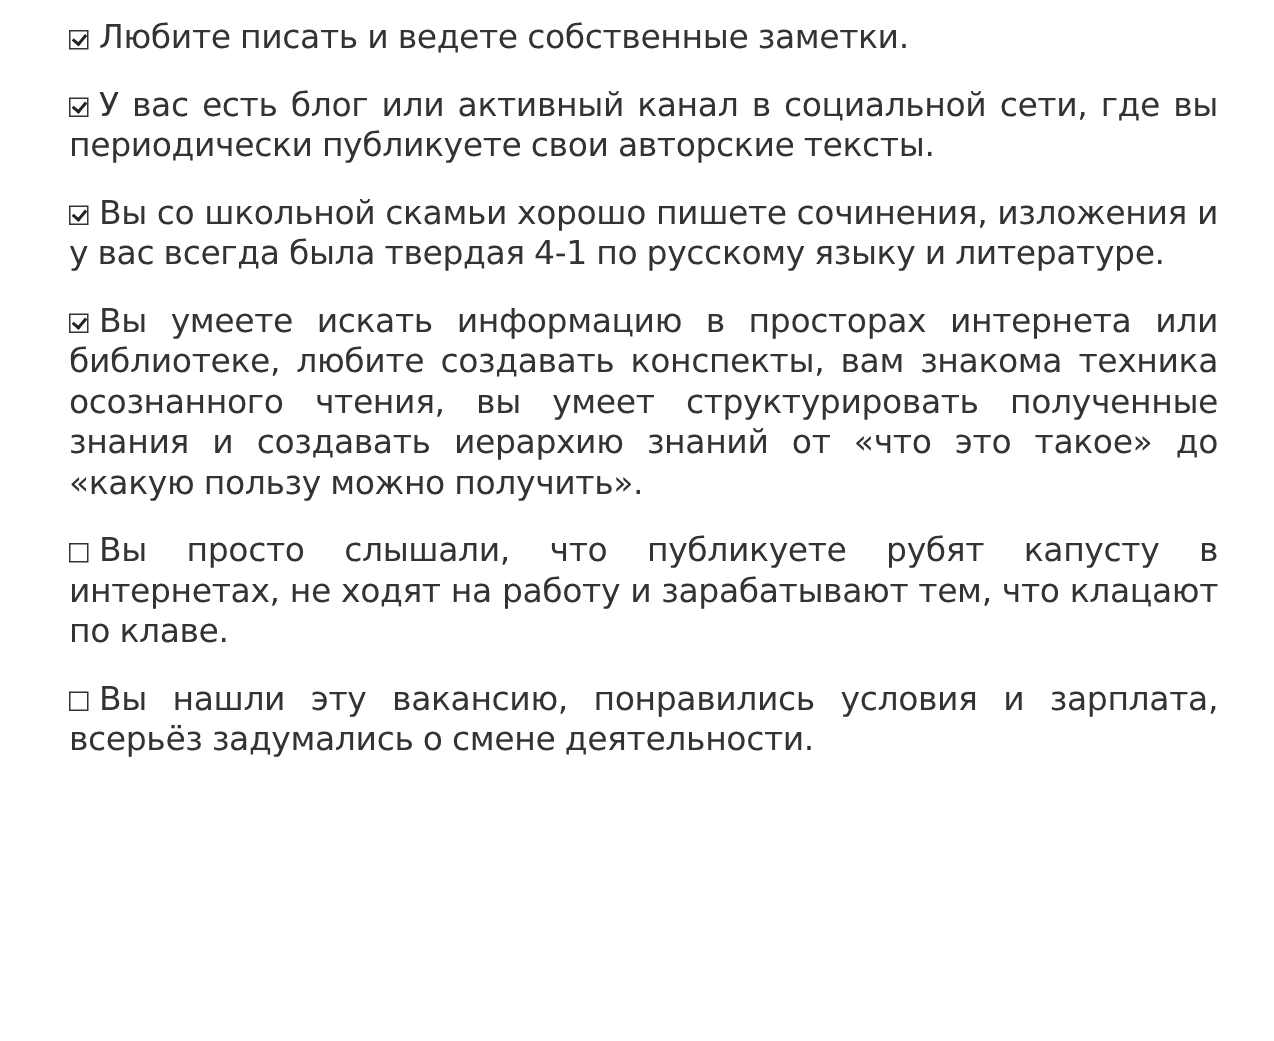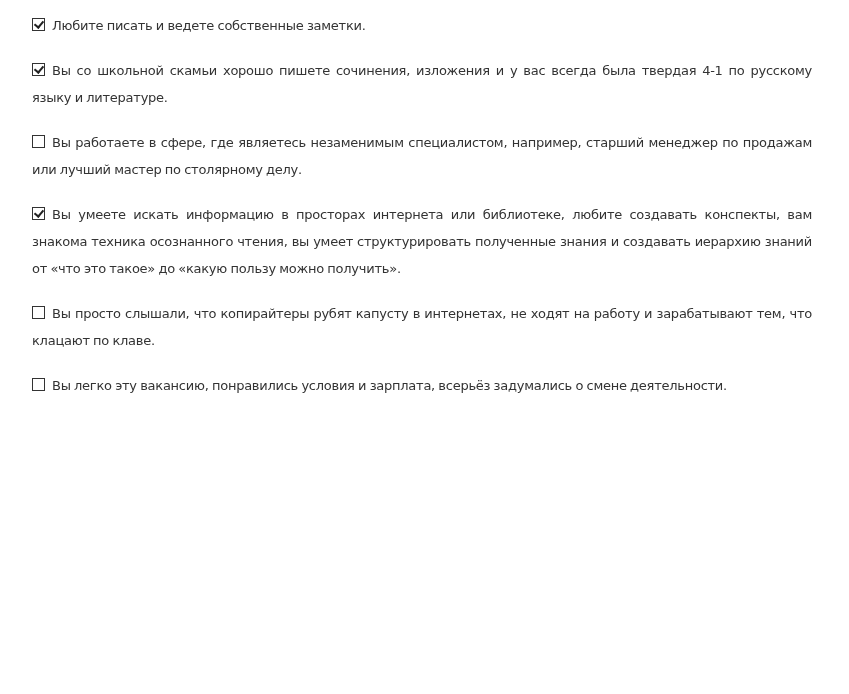--- a/index.html
+++ b/index.html
@@ -14,24 +14,24 @@
       font-family: "DejaVu Sans", "Liberation Sans", sans-serif;
       color: #333333;
     }
     .doc {
       position: absolute;
       left: 32px;
       top: 12px;
       width: 780px;
     }
     .item {
-      font-size: 13px;
+      font-size: 22px;
       line-height: 27px;
       text-align: justify;
-      margin: 0 0 18px 0;
+      margin: 0 0 18px 14px;
       letter-spacing: -0.25px;
       word-spacing: -0.5px;
     }
     .box {
       display: inline-block;
       width: 13px;
       height: 13px;
       border: 1.5px solid #333;
       box-sizing: border-box;
       position: relative;
@@ -52,27 +52,27 @@
     }
   </style>
 </head>
 <body>
 
 <div class="doc">
   <p class="item">
     <span class="box checked"></span><span>Любите писать и ведете собственные заметки.</span>
   </p>
   <p class="item">
-    <span class="box checked"></span><span>Вы со школьной скамьи хорошо пишете сочинения, изложения и у вас всегда была твердая 4-1 по русскому языку и литературе.</span>
+    <span class="box checked"></span><span>У вас есть блог или активный канал в социальной сети, где вы периодически публикуете свои авторские тексты.</span>
   </p>
   <p class="item">
-    <span class="box"></span><span>Вы работаете в сфере, где являетесь незаменимым специалистом, например, старший менеджер по продажам или лучший мастер по столярному делу.</span>
+    <span class="box checked"></span><span>Вы со школьной скамьи хорошо пишете сочинения, изложения и у вас всегда была твердая 4-1 по русскому языку и литературе.</span>
   </p>
   <p class="item">
     <span class="box checked"></span><span>Вы умеете искать информацию в просторах интернета или библиотеке, любите создавать конспекты, вам знакома техника осознанного чтения, вы умеет структурировать полученные знания и создавать иерархию знаний от «что это такое» до «какую пользу можно получить».</span>
   </p>
   <p class="item">
-    <span class="box"></span><span>Вы просто слышали, что копирайтеры рубят капусту в интернетах, не ходят на работу и зарабатывают тем, что клацают по клаве.</span>
+    <span class="box"></span><span>Вы просто слышали, что публикуете рубят капусту в интернетах, не ходят на работу и зарабатывают тем, что клацают по клаве.</span>
   </p>
   <p class="item">
-    <span class="box"></span><span>Вы легко эту вакансию, понравились условия и зарплата, всерьёз задумались о смене деятельности.</span>
+    <span class="box"></span><span>Вы нашли эту вакансию, понравились условия и зарплата, всерьёз задумались о смене деятельности.</span>
   </p>
 </div>
 
 </body></html>

